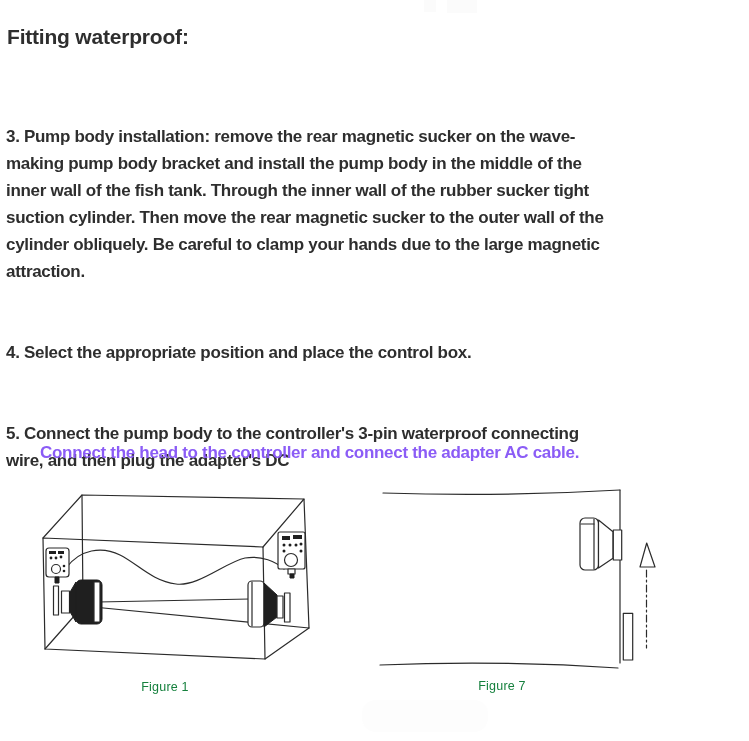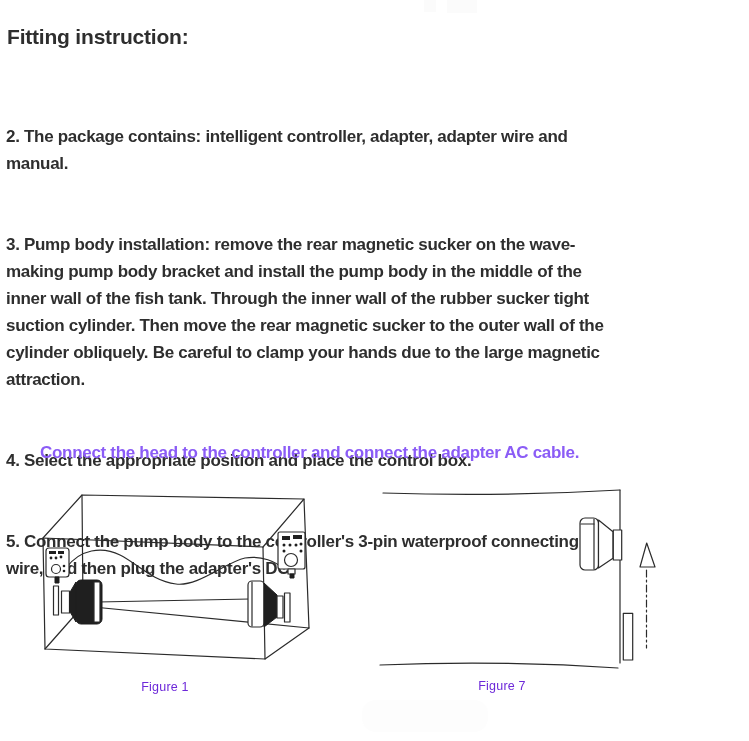--- a/index.html
+++ b/index.html
@@ -17,21 +17,21 @@
     letter-spacing:-0.3px;white-space:pre;color:#2e2e2e;
   }
   #note-line{
     position:absolute;left:40px;top:439px;font-size:17px;line-height:27px;
     font-weight:bold;letter-spacing:-0.3px;white-space:pre;color:#8b5cf6;
   }
   .figure-svg{position:absolute;}
   #fig1-svg{left:30px;top:485px;}
   #fig2-svg{left:370px;top:483px;}
   .fig-caption{
-    position:absolute;font-size:12.5px;color:#6d28d9;text-align:center;
+    position:absolute;font-size:12.5px;color:#15803d;text-align:center;
     letter-spacing:0.2px;
   }
   #fig1-caption{left:20px;top:680px;width:290px;}
   #fig2-caption{left:370px;top:679px;width:264px;}
   .artifact{position:absolute;background:#fbfbfb;}
   #artifact-top-1{left:424px;top:0;width:12px;height:12px;}
   #artifact-top-2{left:447px;top:0;width:30px;height:13px;}
   #artifact-bottom{left:362px;top:700px;width:126px;height:32px;background:#fdfdfd;border-radius:14px;}
   svg .ln{stroke:#2b2b2b;stroke-width:1.2;fill:none;stroke-linejoin:round;stroke-linecap:round;}
   svg .fillw{fill:#ffffff;stroke:#2b2b2b;stroke-width:1.2;stroke-linejoin:round;}
@@ -40,25 +40,23 @@
 </style>
 </head>
 <body>
 
 <div id="page">
 
   <div id="artifact-top-1" class="artifact"></div>
   <div id="artifact-top-2" class="artifact"></div>
   <div id="artifact-bottom" class="artifact"></div>
 
-  <div id="title">Fitting instruction:</div>
+  <div id="title">Fitting waterproof:</div>
 
   <div id="body-text">
-    <div>2. The package contains: intelligent controller, adapter, adapter wire and
-manual.</div>
     <div>3. Pump body installation: remove the rear magnetic sucker on the wave-
 making pump body bracket and install the pump body in the middle of the
 inner wall of the fish tank. Through the inner wall of the rubber sucker tight
 suction cylinder. Then move the rear magnetic sucker to the outer wall of the
 cylinder obliquely. Be careful to clamp your hands due to the large magnetic
 attraction.</div>
     <div>4. Select the appropriate position and place the control box.</div>
     <div>5. Connect the pump body to the controller's 3-pin waterproof connecting
 wire, and then plug the adapter's DC</div>
   </div>

